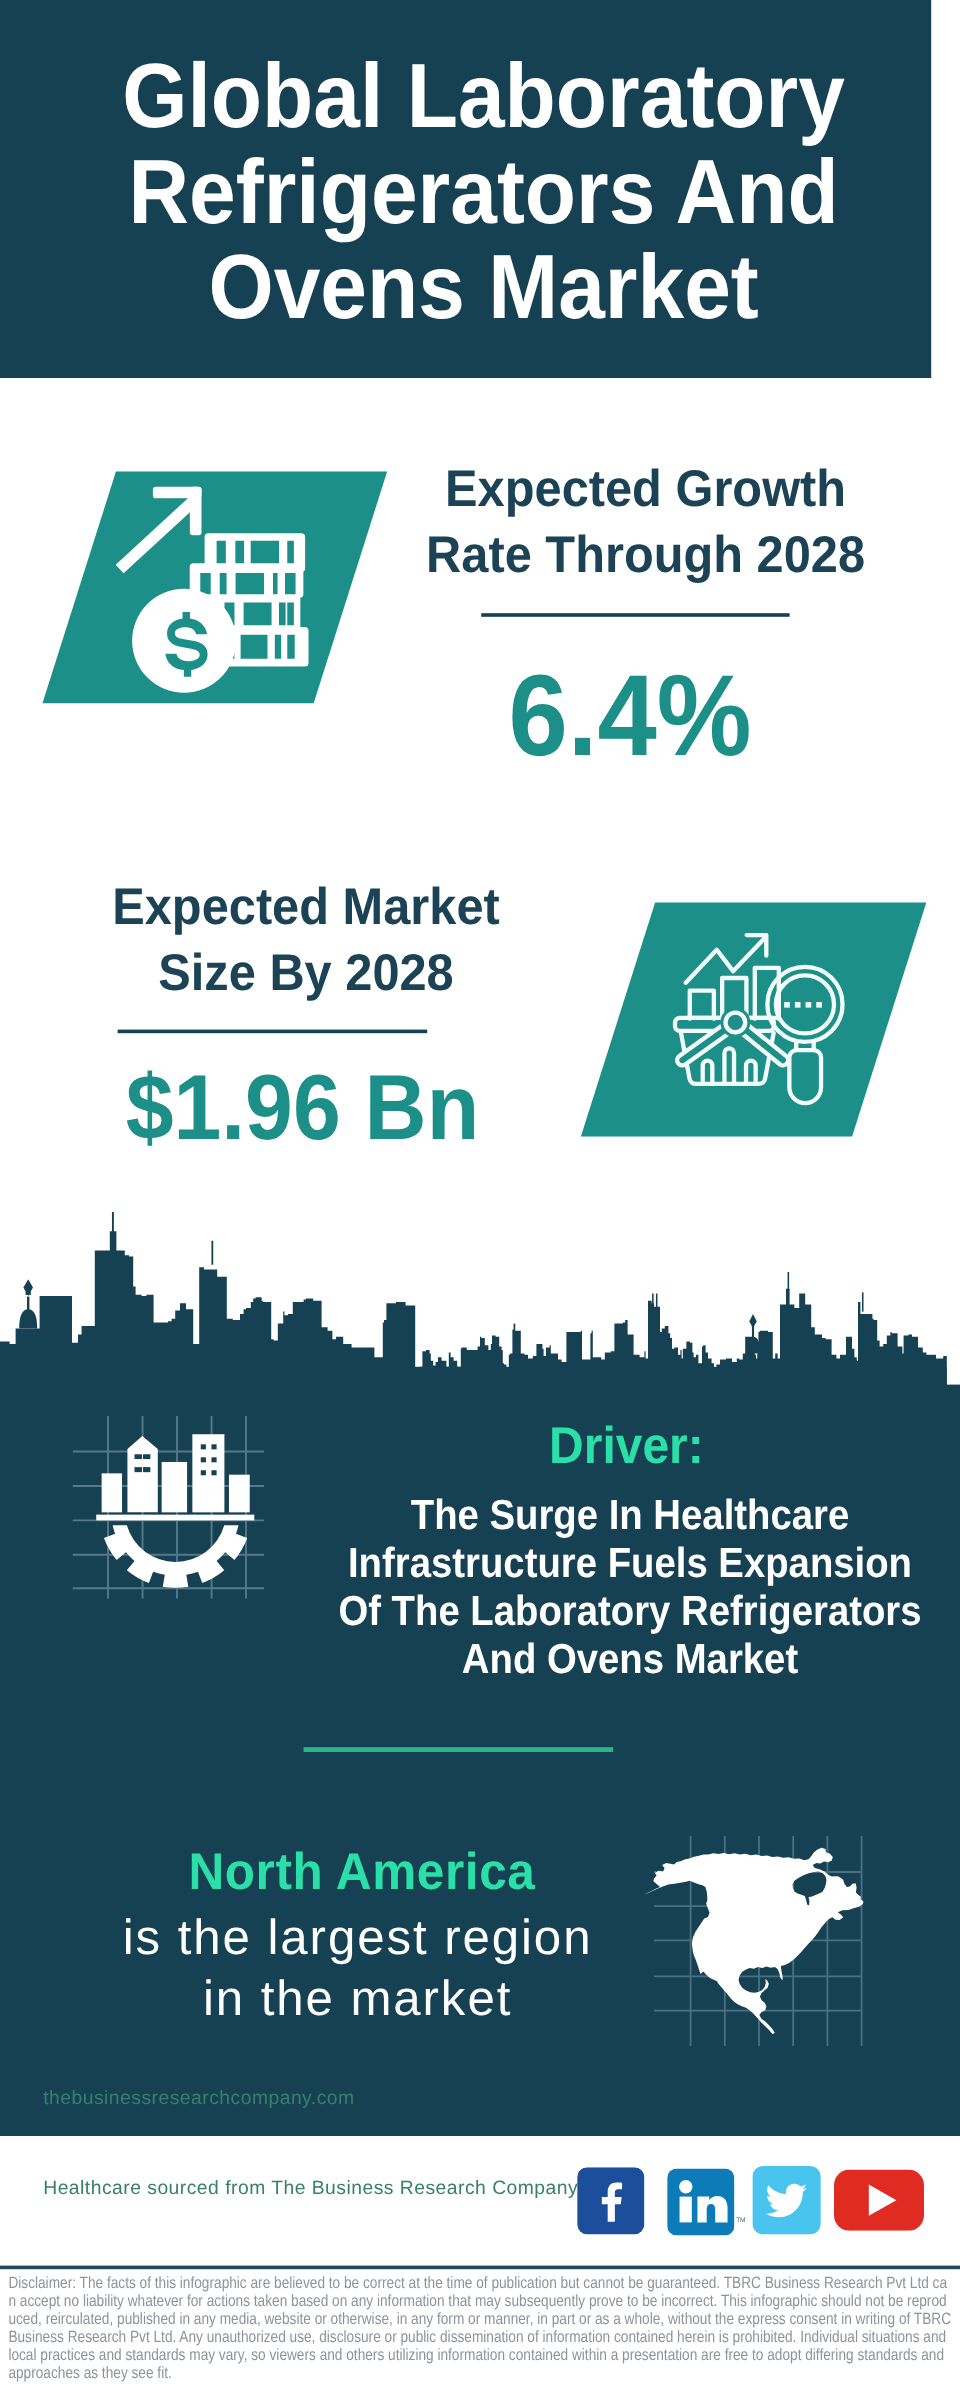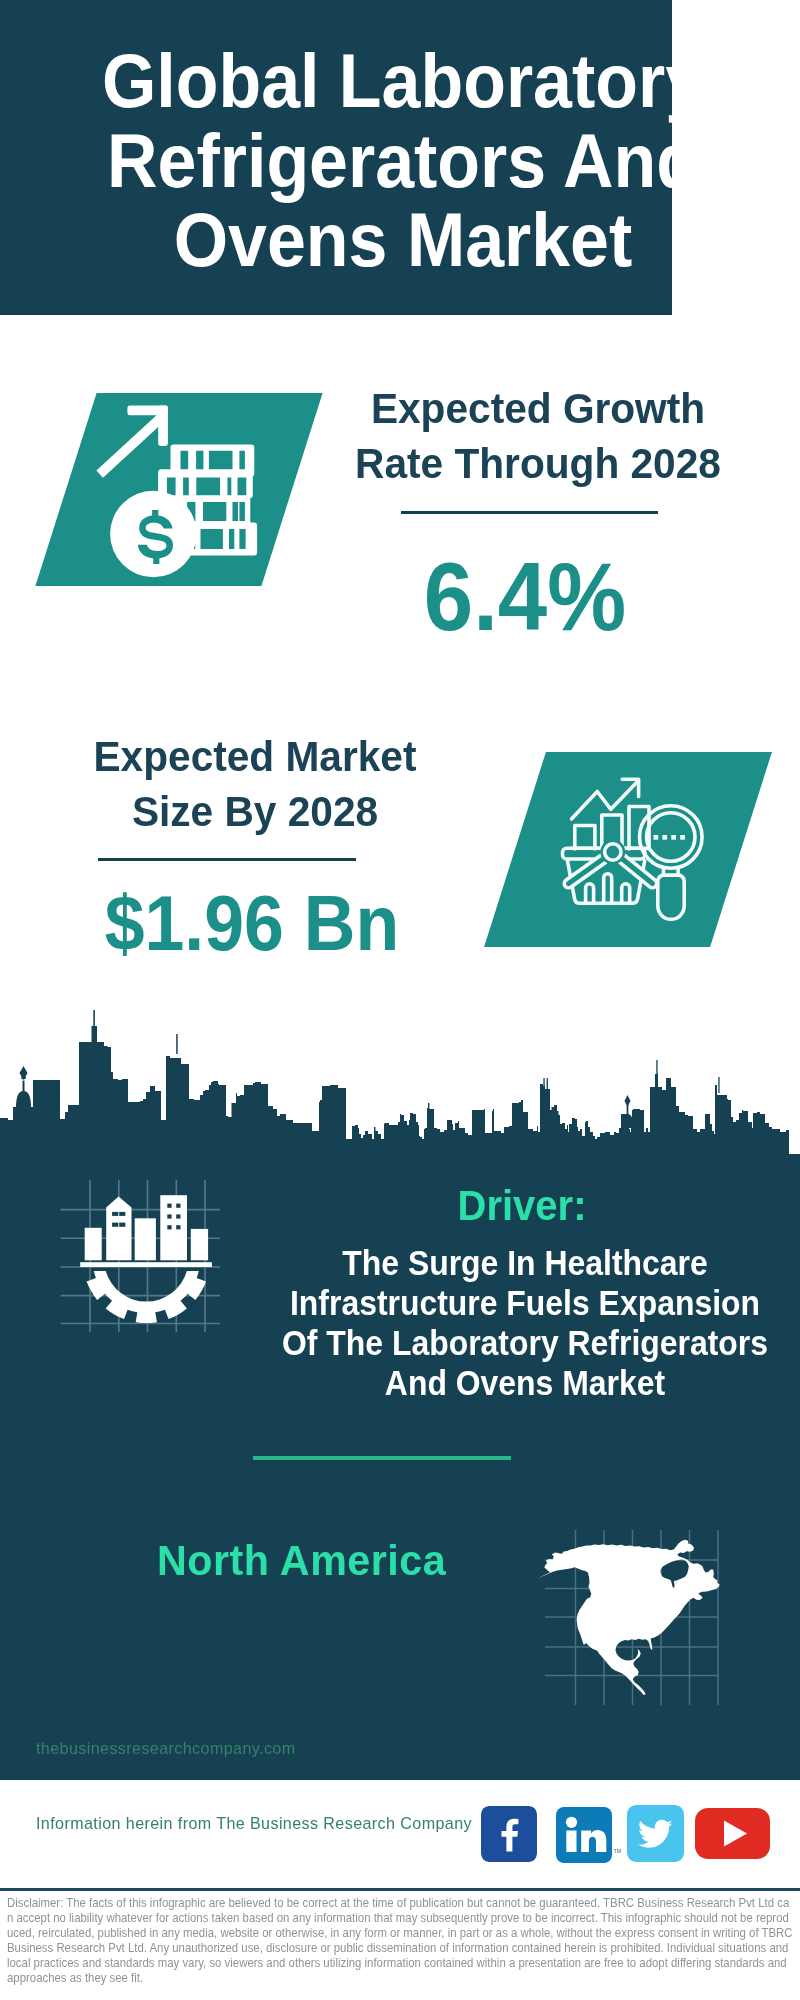--- a/index.html
+++ b/index.html
@@ -3,21 +3,21 @@
 <meta charset="utf-8">
 <title>Global Laboratory Refrigerators And Ovens Market</title>
 <style>
   html,body{margin:0;padding:0;}
   body{width:800px;height:2000px;background:#ffffff;
        font-family:"Liberation Sans",sans-serif;overflow:hidden;
        -webkit-font-smoothing:antialiased;}
   .page{position:relative;width:800px;height:2000px;overflow:hidden;background:#ffffff;}
 
   
-  .header{position:absolute;left:0;top:0;width:672px;height:315px;background:#164153;}
+  .header{position:absolute;left:0;top:0;width:776px;height:315px;background:#164153;}
   .header-title{position:absolute;left:3px;top:41px;width:800px;
       color:#ffffff;font-weight:700;font-size:76px;line-height:79.5px;
       text-align:center;transform:scaleX(.92);letter-spacing:0px;}
 
   
   .parallelogram{position:absolute;background:#1b8f88;transform:skewX(-17.6deg);}
   .rule{position:absolute;background:#164153;height:3px;}
 
   .stat-head{position:absolute;color:#1c4355;font-weight:700;font-size:43px;
       line-height:55px;text-align:center;transform:scaleX(.945);}
@@ -215,32 +215,34 @@
   <div class="driver-text" style="left:245px;top:1243px;width:560px;white-space:nowrap;">
     <div>The Surge In Healthcare</div>
     <div>Infrastructure Fuels Expansion</div>
     <div>Of The Laboratory Refrigerators</div>
     <div>And Ovens Market</div>
   </div>
   <div class="divider-green" style="left:253px;top:1456px;width:258px;"></div>
 
   <div class="region-name" style="left:151px;top:1539px;width:300px;white-space:nowrap;">North America</div>
   <div class="region-text" style="left:68px;top:1589px;width:460px;white-space:nowrap;">
+    <div>is the largest region</div>
+    <div>in the market</div>
   </div>
 
   <svg class="icon-abs" style="position:absolute;left:530px;top:1515px;width:200px;height:195px;" viewBox="0 0 200 195" fill="none">
     <g stroke="#4a7081" stroke-width="1.5">
       <path d="M45.5 15 V190 M74 15 V190 M102.5 15 V190 M131 15 V190 M159.5 15 V190 M188 15 V190"></path>
       <path d="M15 45 H188 M15 73.5 H188 M15 102 H188 M15 132 H188 M15 160.5 H188"></path>
     </g>
     <path d="M4.6 65.0 L8.5 63.0 L12.5 61.0 L16.5 59.0 L20.0 57.4 L17.2 55.0 L14.4 52.6 L15.2 50.2 L17.2 48.0 L15.8 45.8 L19.0 44.0 L22.6 44.6 L23.8 41.6 L21.8 39.2 L25.2 37.6 L28.8 38.2 L31.8 38.8 L33.8 36.6 L37.2 36.0 L40.4 34.6 L44.4 33.8 L48.4 32.2 L52.4 31.4 L56.4 30.4 L60.4 30.4 L64.4 29.4 L68.8 30.0 L73.2 29.2 L77.6 30.2 L82.2 29.4 L86.6 30.4 L91.2 29.8 L95.6 31.0 L100.2 30.4 L104.6 31.6 L109.2 31.2 L113.6 32.4 L118.2 32.0 L122.6 33.2 L127.2 32.8 L131.6 34.0 L136.2 33.8 L140.2 35.2 L143.7 34.4 L146.0 31.8 L148.2 28.8 L151.2 26.2 L154.7 24.8 L158.0 25.8 L158.2 28.6 L161.4 29.6 L164.0 32.4 L163.2 35.4 L160.2 36.8 L156.7 36.2 L153.6 38.0 L150.4 37.6 L147.2 39.2 L149.0 41.6 L153.0 42.8 L157.0 44.6 L160.2 47.2 L163.2 48.8 L166.2 48.6 L168.2 48.6 L170.7 50.0 L172.6 51.4 L173.8 55.0 L175.7 57.6 L178.2 57.0 L180.7 54.6 L183.2 54.6 L183.8 58.2 L183.2 62.0 L185.1 63.9 L187.6 65.8 L187.0 67.6 L189.5 69.6 L189.1 71.6 L185.7 74.0 L181.3 75.2 L177.0 76.6 L172.0 76.8 L168.2 78.6 L170.7 80.4 L172.7 82.8 L169.7 85.0 L166.2 84.8 L163.7 82.8 L160.7 84.2 L157.7 87.2 L154.7 90.8 L152.2 94.6 L149.7 98.2 L146.7 101.6 L143.7 104.8 L140.7 108.2 L137.7 111.6 L134.7 114.8 L131.7 117.8 L128.2 120.4 L124.2 122.4 L120.7 123.4 L121.2 127.2 L122.0 131.2 L122.3 135.2 L120.5 133.6 L119.5 129.6 L118.2 126.0 L115.7 124.2 L112.2 124.8 L108.7 123.8 L105.2 125.0 L101.7 124.2 L98.2 125.6 L94.7 125.0 L91.2 126.4 L88.2 128.6 L86.2 131.6 L85.5 135.2 L86.5 138.6 L88.7 141.6 L91.7 143.8 L95.2 145.2 L98.7 145.6 L102.2 145.0 L105.2 143.4 L107.2 140.8 L108.2 137.6 L107.7 134.2 L109.2 135.2 L110.7 138.2 L109.7 141.4 L107.2 143.6 L104.7 145.8 L103.2 148.8 L104.7 151.8 L107.2 154.0 L108.7 157.0 L107.7 160.2 L104.7 161.6 L102.7 164.2 L104.7 167.4 L107.7 169.6 L110.7 172.4 L113.7 175.8 L115.7 179.2 L113.7 180.0 L110.7 176.4 L107.2 173.2 L103.7 169.6 L100.7 166.2 L97.7 163.0 L94.7 160.2 L91.7 158.2 L88.2 156.8 L84.7 155.2 L81.7 153.2 L79.2 150.6 L76.7 147.6 L74.2 144.6 L71.7 141.6 L69.2 138.8 L67.2 135.8 L62.0 133.6 L59.0 131.0 L56.0 128.0 L53.8 130.0 L52.5 126.3 L51.3 122.5 L50.0 118.8 L48.4 115.0 L47.5 111.9 L46.9 107.5 L46.6 104.4 L47.5 99.4 L49.4 95.0 L51.9 91.3 L54.4 87.5 L56.9 83.8 L60.0 82.5 L61.3 78.8 L60.0 75.6 L58.4 71.3 L59.4 69.0 L59.4 65.7 L59.0 61.7 L57.8 57.6 L55.4 56.0 L52.1 55.2 L48.9 53.9 L44.8 52.3 L41.6 53.2 L37.0 54.0 L32.0 54.8 L27.0 55.4 L22.9 56.8 L17.2 59.2 L11.5 61.8 L7.0 63.8 Z M132.2 52.0 L136.0 49.6 L140.0 47.6 L144.0 46.0 L148.0 45.0 L152.0 44.6 L155.5 45.8 L157.8 48.4 L158.8 51.6 L158.2 55.0 L157.2 58.4 L155.4 61.4 L152.6 63.0 L149.6 64.2 L146.6 65.4 L143.8 66.0 L144.5 69.6 L144.2 73.0 L142.6 72.0 L141.8 68.4 L140.6 65.0 L137.8 64.0 L134.8 63.0 L132.2 61.4 L130.8 58.6 L130.4 55.2 Z" fill="#ffffff" fill-rule="evenodd"></path>
   </svg>
 
   <div class="footer"></div>
-  <div class="src-line" style="left:36px;top:1814px;">Information herein from The Business Research Company</div>
+  <div class="src-line" style="left:36px;top:1814px;">Healthcare sourced from The Business Research Company</div>
   <div class="src-line" style="left:36px;top:1739px;">thebusinessresearchcompany.com</div>
 
   <svg class="soc" style="left:481px;top:1806px;width:56px;height:56px;" viewBox="0 0 56 56">
     <rect x="0" y="0" width="56" height="56" rx="8" fill="#1c4e9c"></rect>
     <path d="M31.4 45.5 V30.8 H36.3 L37.1 24.9 H31.4 V21.2 c0 -1.7 0.5 -2.9 2.9 -2.9 h3.1 V13 c-0.6 -0.1 -2.4 -0.2 -4.5 -0.2 c-4.5 0 -7.5 2.7 -7.5 7.7 v4.4 H20.5 v5.9 h4.9 V45.5 Z" fill="#ffffff"></path>
   </svg>
   <svg class="soc" style="left:556px;top:1807px;width:56px;height:56px;" viewBox="0 0 56 56">
     <rect x="0" y="0" width="56" height="56" rx="5" fill="#0d7bb8"></rect>
     <circle cx="15.5" cy="15.3" r="5.6" fill="#ffffff"></circle>
     <rect x="10.3" y="23.5" width="10.2" height="21.5" fill="#ffffff"></rect>

